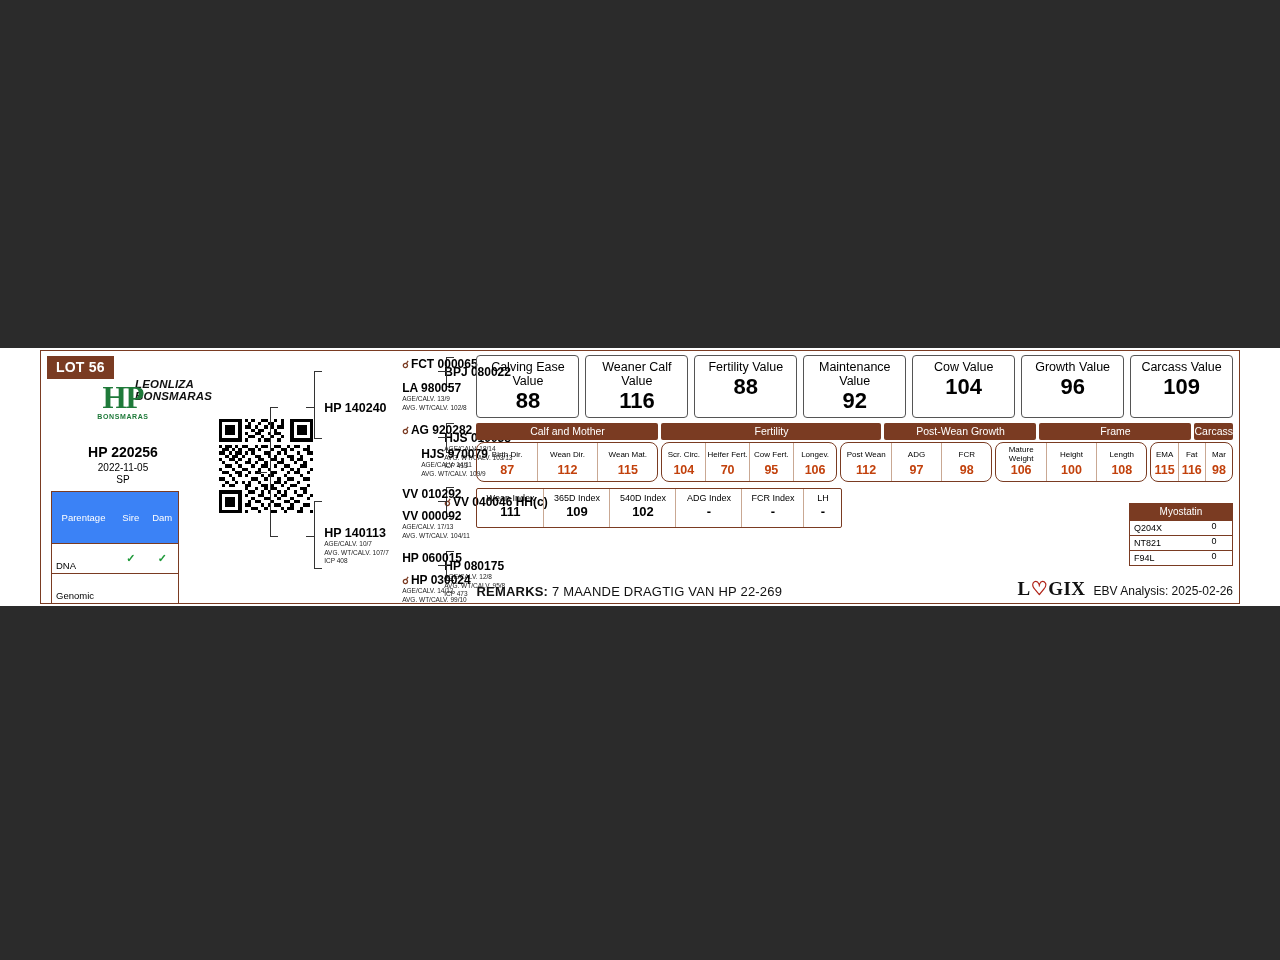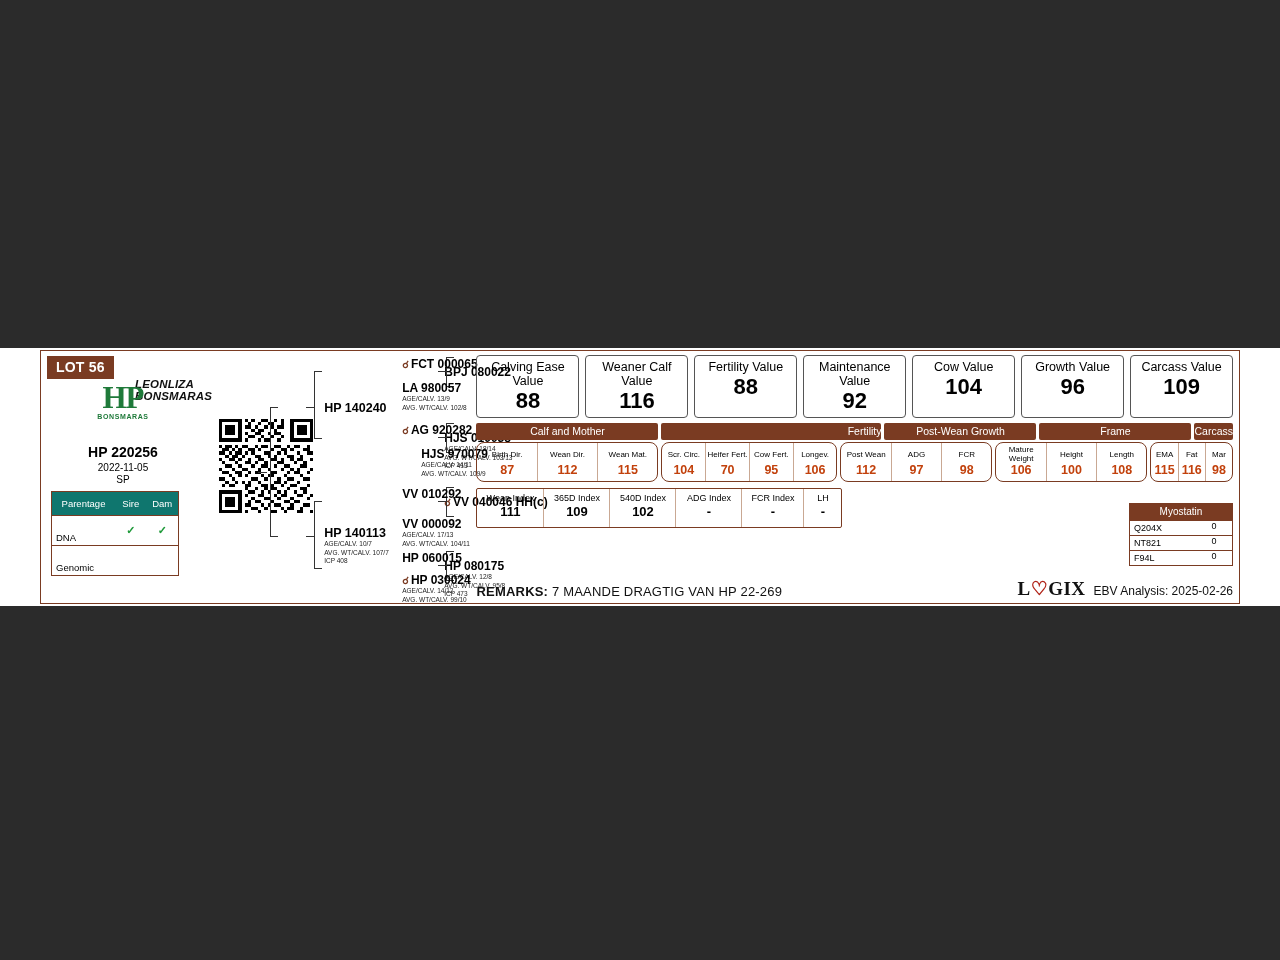--- a/index.html
+++ b/index.html
@@ -95,25 +95,25 @@
     color: #000;
     line-height: 12px;
   }
   .parentage {
     position: absolute;
     left: 10px; top: 140px;
     width: 128px;
     border: 1px solid #7a3b22;
   }
   .parentage-head {
-    background: #0f766e;
+    background: #3b82f6;
     color: #fff;
     font-size: 9.5px;
     display: flex;
-    padding: 6px 0;
+    padding: 20px 0;
   }
   .parentage-head span { text-align: center; }
   .ph-label { width: 64px; }
   .ph-sire { width: 32px; }
   .ph-dam { width: 32px; }
   .parentage-row {
     display: flex;
     font-size: 9.5px;
     border-top: 1px solid #7a3b22;
     align-items: center;
@@ -647,21 +647,21 @@
         <div class="ped-id small">HJS 970079</div>
         <div class="ped-meta">
           <div>AGE/CALV. 14/11</div>
           <div>AVG. WT/CALV. 109/9</div>
         </div>
       </div>
 
       <div class="ped-node" style="left:8px; top:136px;">
         <div class="ped-id small">VV 010292</div>
       </div>
-      <div class="ped-node" style="left:8px; top:166px;">
+      <div class="ped-node" style="left:8px; top:158px;">
         <div class="ped-id small">VV 000092</div>
         <div class="ped-meta">
           <div>AGE/CALV. 17/13</div>
           <div>AVG. WT/CALV. 104/11</div>
         </div>
       </div>
       <div class="ped-node" style="left:8px; top:200px;">
         <div class="ped-id small">HP 060015</div>
       </div>
       <div class="ped-node" style="left:8px; top:222px;">
@@ -703,21 +703,21 @@
           <div class="vnum">96</div>
         </div>
         <div class="value-box">
           <div class="vlabel">Carcass Value</div>
           <div class="vnum">109</div>
         </div>
       </div>
 
       <div class="group-head-row">
         <div class="group-head" style="width:182px;">Calf and Mother</div>
-        <div class="group-head" style="width:220px;text-align:right;">Fertility</div>
+        <div class="group-head" style="width:220px;">Fertility</div>
         <div class="group-head" style="width:152px;">Post-Wean Growth</div>
         <div class="group-head" style="width:152px;">Frame</div>
         <div class="group-head" style="flex:1;">Carcass</div>
       </div>
 
       <div class="traits-row">
         <div class="trait-group" style="width:182px;">
           <div class="trait">
             <div class="tlabel">Birth Dir.</div>
             <div class="tval">87</div>

